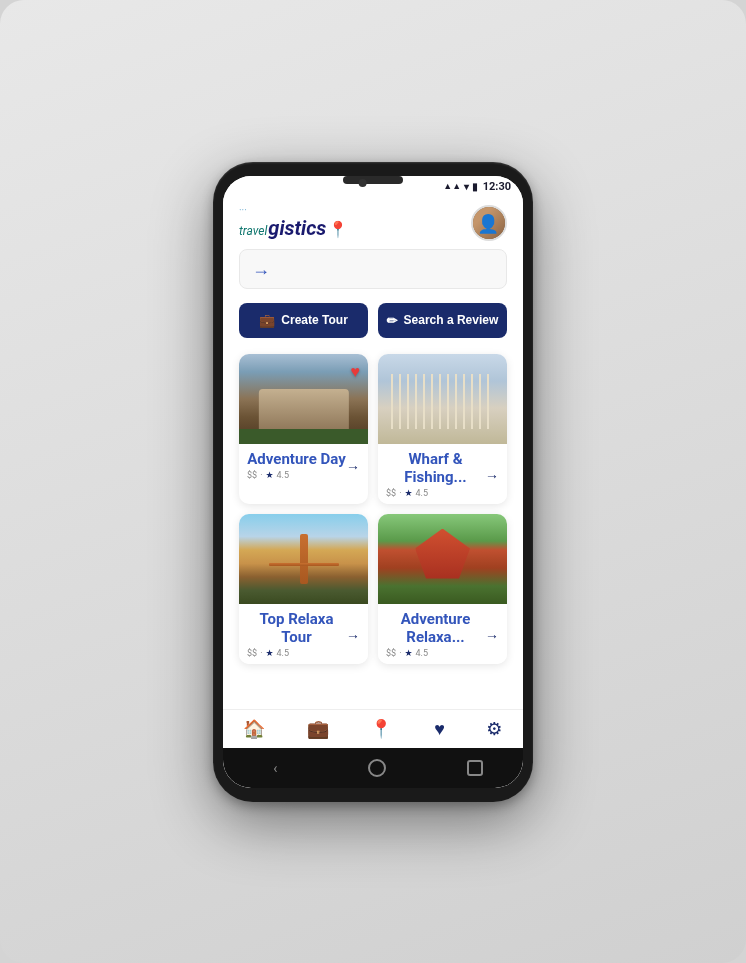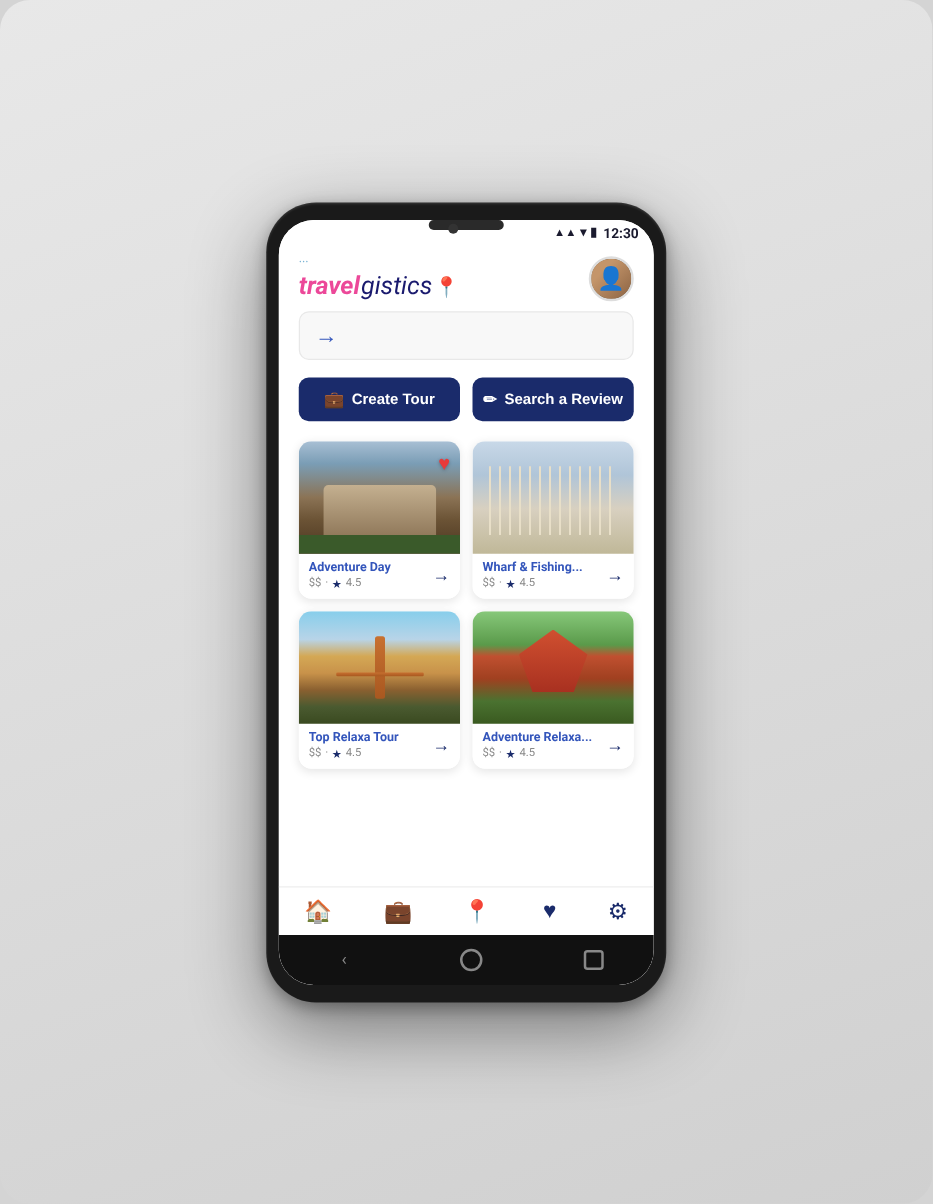--- a/index.html
+++ b/index.html
@@ -116,30 +116,30 @@
       padding: 10px 16px 8px;
     }
 
     .logo {
       display: flex;
       align-items: center;
       gap: 2px;
     }
 
     .logo-travel {
-      color: #ec4899;
-      font-size: 20px;
-      font-weight: 700;
+      color: #0f766e;
+      font-size: 12px;
+      font-weight: 400;
       font-style: italic;
     }
 
     .logo-gistics {
       color: #1a1a6e;
       font-size: 20px;
-      font-weight: 400;
+      font-weight: 700;
       font-style: italic;
     }
 
     .logo-pin {
       color: #3355bb;
       font-size: 16px;
       margin-left: 1px;
     }
 
     .avatar {
@@ -368,24 +368,25 @@
       padding: 6px 8px;
       background: #fff;
       display: flex;
       justify-content: space-between;
       align-items: center;
     }
 
     .card-text { flex: 1; }
 
     .card-name {
-      font-size: 10px;
+      font-size: 15px;
       font-weight: 700;
       color: #3355bb;
       margin-bottom: 2px;
+      text-align: center;
     }
 
     .card-meta {
       font-size: 9px;
       color: #888;
       display: flex;
       align-items: center;
       gap: 3px;
     }
 

